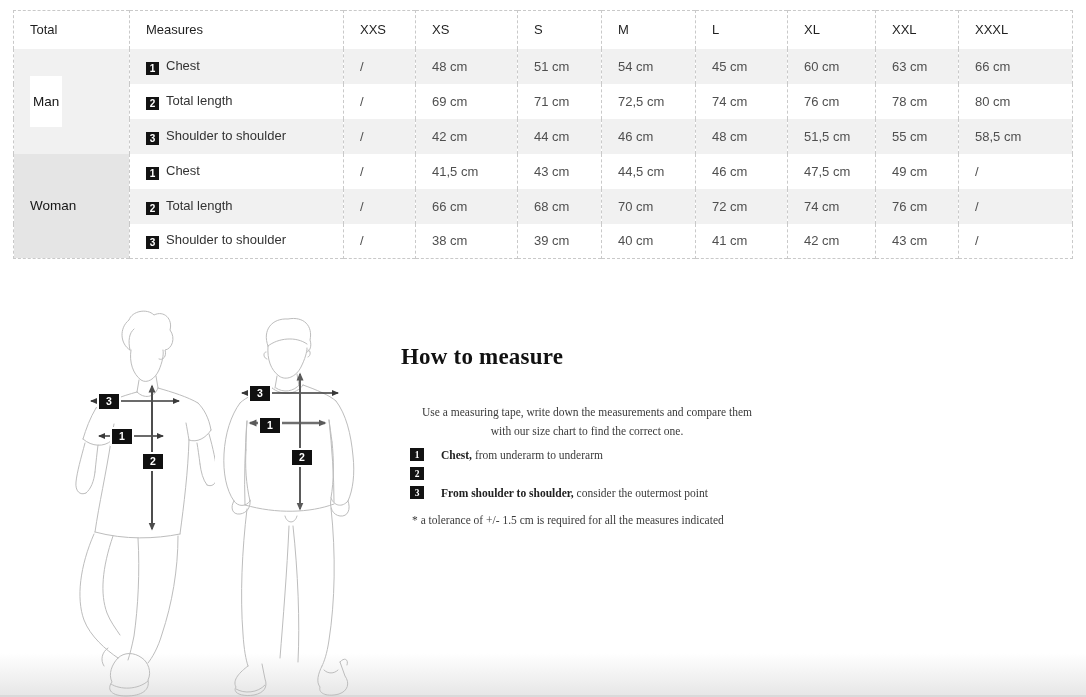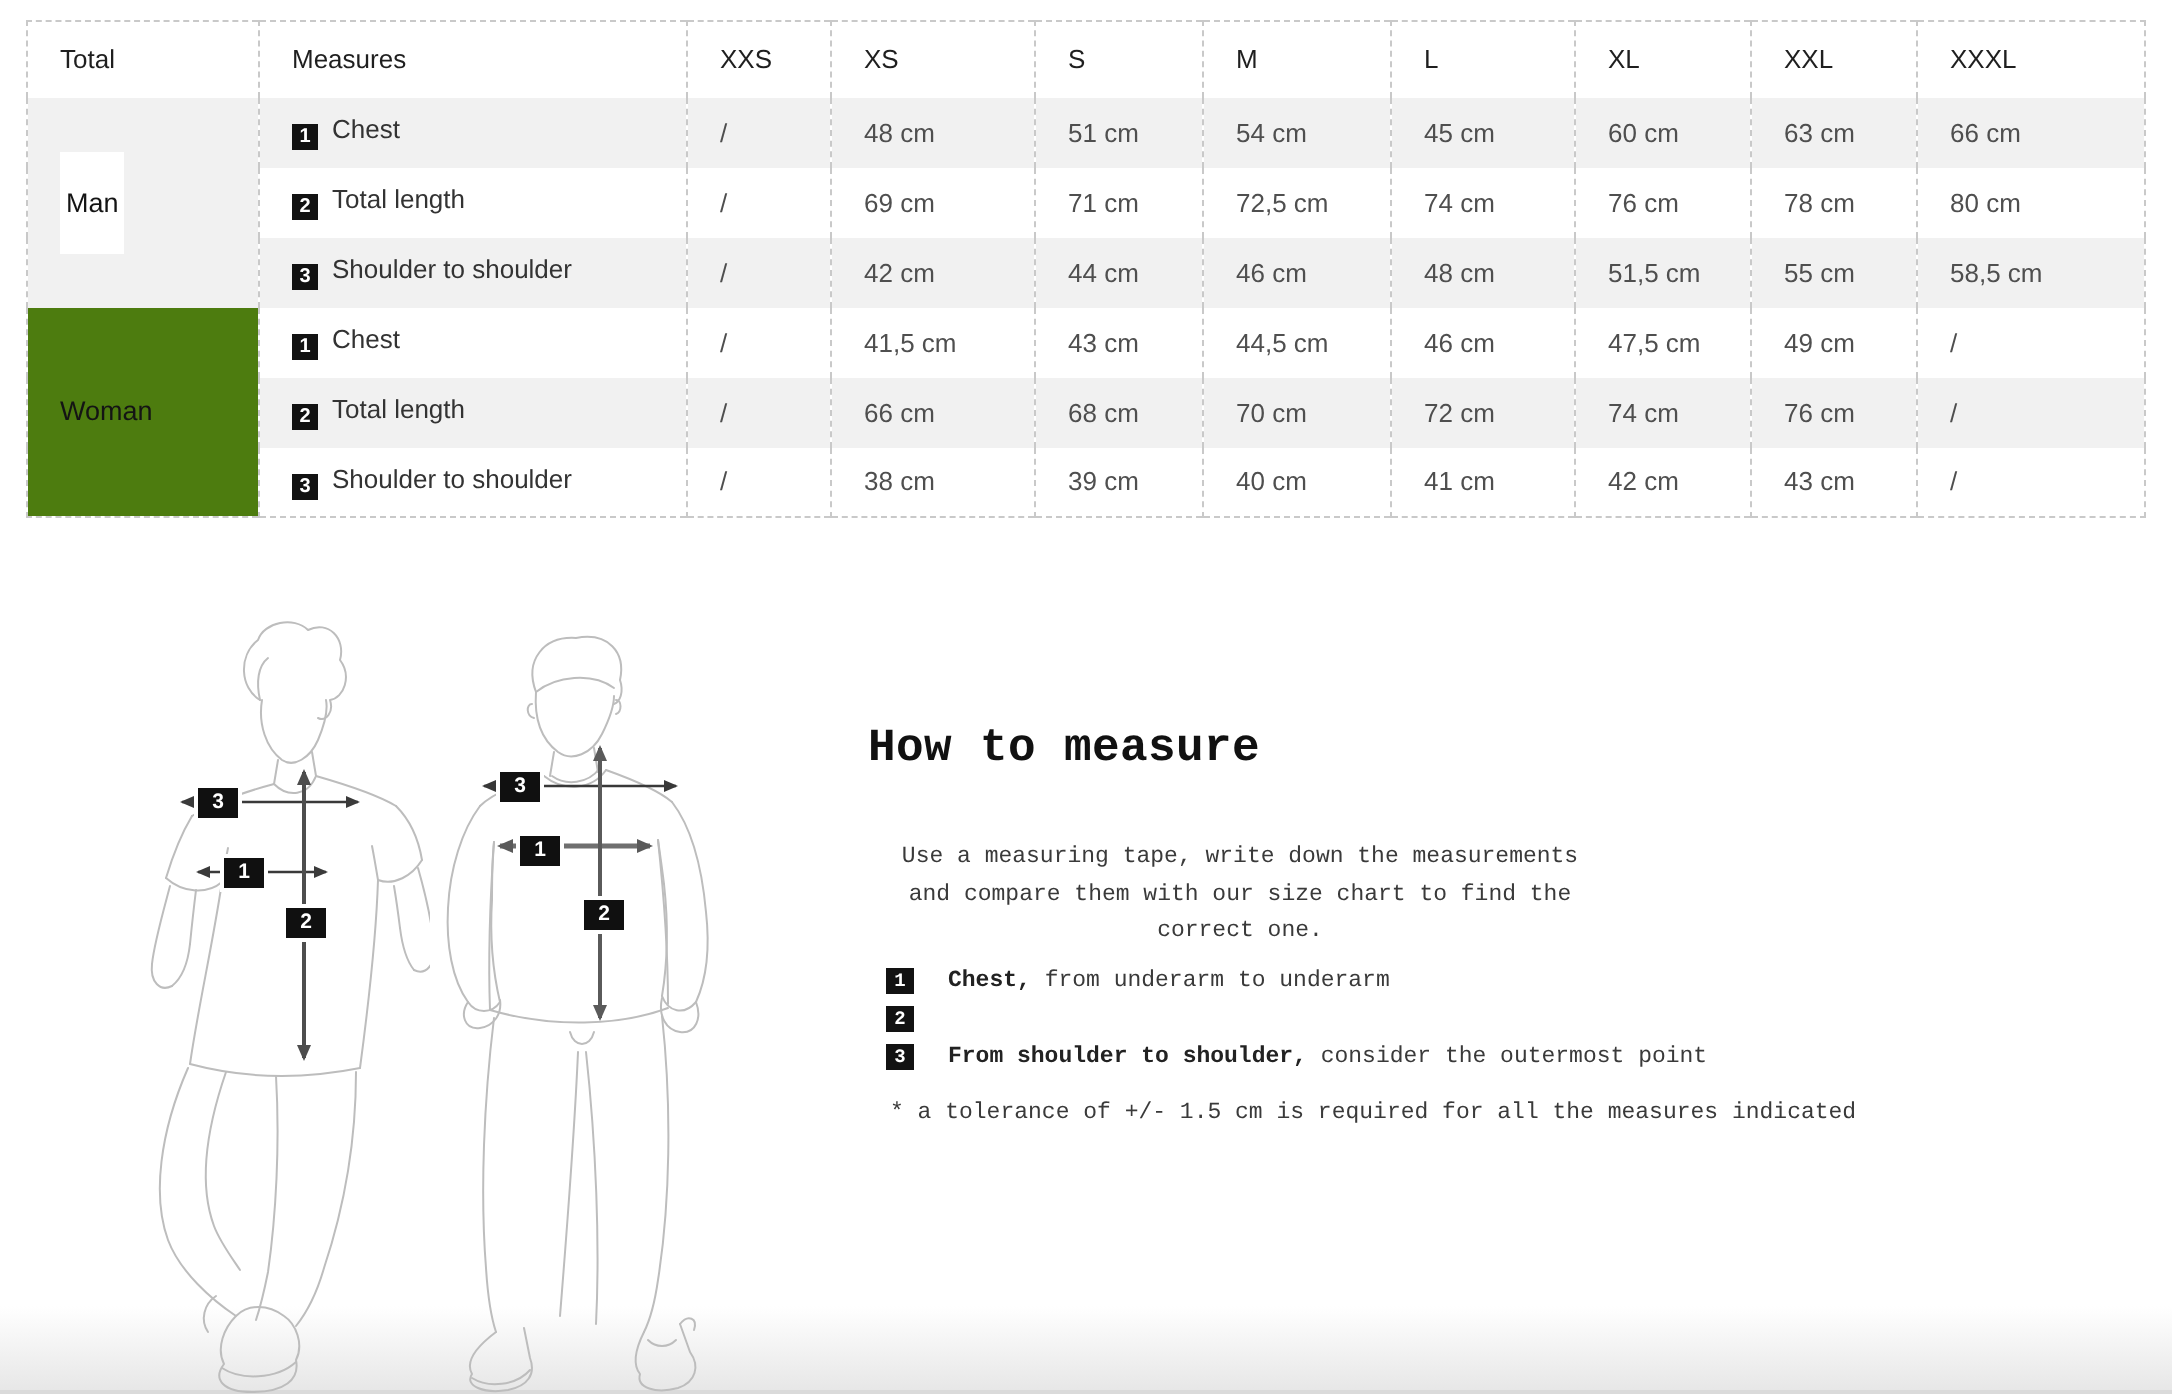--- a/index.html
+++ b/index.html
@@ -11,21 +11,21 @@
     border-collapse:collapse;table-layout:fixed;border:1px dashed #c9c9c9;}
   table.size-table th, table.size-table td{
     border-left:1px dashed #c9c9c9;padding:0 0 0 16px;text-align:left;
     font-size:13px;white-space:nowrap;overflow:hidden;}
   table.size-table th:first-child, table.size-table td.gender-cell{border-left:none;}
   thead tr{height:38px;}
   tbody tr{height:35px;}
   thead th{font-weight:500;color:#1f1f1f;font-size:13.5px;}
   tbody td{color:#4f4f4f;}
   tbody tr.stripe{background:#f1f1f1;}
-  td.gender-cell{background:#4d7c0f;padding-left:18px;color:#1f1f1f;}
+  td.gender-cell{background:#e5e5e5;padding-left:18px;color:#1f1f1f;}
   td.gender-cell.shaded{background:#f1f1f1;}
   .gender-label{font-size:13.5px;color:#141414;}
   .gender-label.hl{background:#ffffff;padding:18px 3px;}
   td.measure-cell{color:#333;}
   .num-badge{display:inline-flex;align-items:center;justify-content:center;
     width:13px;height:13px;background:#121212;color:#fff;font-size:10px;font-weight:bold;
     margin-right:7px;vertical-align:-2px;}
 
   
   .bottom-fade{position:absolute;left:0;bottom:0;width:100%;height:44px;z-index:1;
@@ -36,22 +36,22 @@
   .figures{position:absolute;left:0;top:0;width:100%;height:100%;z-index:2;pointer-events:none;}
   .fig-left{position:absolute;left:70px;top:306px;}
   .fig-right{position:absolute;left:210px;top:310px;}
   .fig-badge{position:absolute;width:20px;height:15px;background:#101010;border:2px solid #fff;
     color:#fff;font-size:10.5px;font-weight:bold;display:flex;align-items:center;justify-content:center;
     box-sizing:content-box;line-height:1;}
   .b-l3{left:97px;top:392px;} .b-l1{left:110px;top:427px;} .b-l2{left:141px;top:452px;}
   .b-r3{left:248px;top:384px;} .b-r1{left:258px;top:416px;} .b-r2{left:290px;top:448px;}
 
   
-  .howto{position:absolute;left:434px;top:344px;width:500px;z-index:3;
-    font-family:Liberation Mono, monospace;color:#2e2e2e;margin-top:17px;}
+  .howto{position:absolute;left:401px;top:344px;width:500px;z-index:3;
+    font-family:Liberation Serif, serif;color:#2e2e2e;}
   .howto h2{margin:0;font-size:23px;font-weight:700;color:#111;letter-spacing:.2px;}
   .howto .intro{margin:33px 0 0 11px;width:350px;font-size:11.5px;line-height:1.62;color:#3a3a3a;text-align:center;}
   .howto .keep{margin:19px 0 0 11px;font-size:11.5px;color:#3a3a3a;}
   .steps{margin:8px 0 0 9px;}
   .step{display:flex;align-items:center;margin-bottom:6px;white-space:nowrap;}
   .step .badge{flex:0 0 auto;width:14px;height:13px;background:#121212;color:#fff;
     font-size:9.5px;font-weight:bold;display:flex;align-items:center;justify-content:center;
     margin-right:17px;}
   .step-text{font-size:11.5px;color:#3a3a3a;}
   .step-text b{color:#222;}

